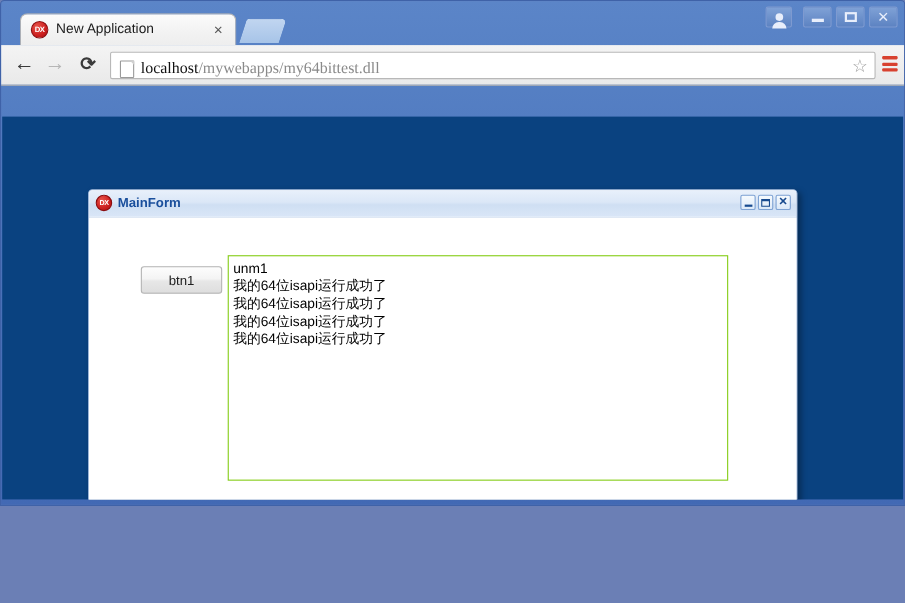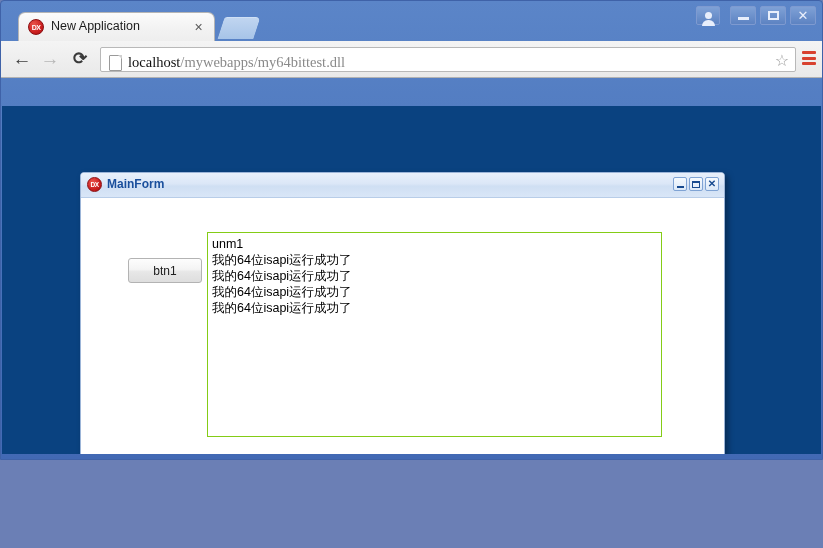--- a/index.html
+++ b/index.html
@@ -308,21 +308,21 @@
   .mf-client {
     position: relative;
     height: calc(100% - 25px);
     background: #ffffff;
     border-radius: 0 0 3px 3px;
   }
 
   .btn1 {
     position: absolute;
     left: 47px;
-    top: 60px;
+    top: 44px;
     width: 74px;
     height: 25px;
     background: linear-gradient(to bottom, #fdfdfd 0%, #f4f4f4 45%, #e7e7e7 55%, #dedede 100%);
     border: 1px solid #b3b3b3;
     border-radius: 3px;
     font-size: 12px;
     color: #202020;
     font-family: "Liberation Sans", sans-serif;
     text-align: center;
     line-height: 24px;

